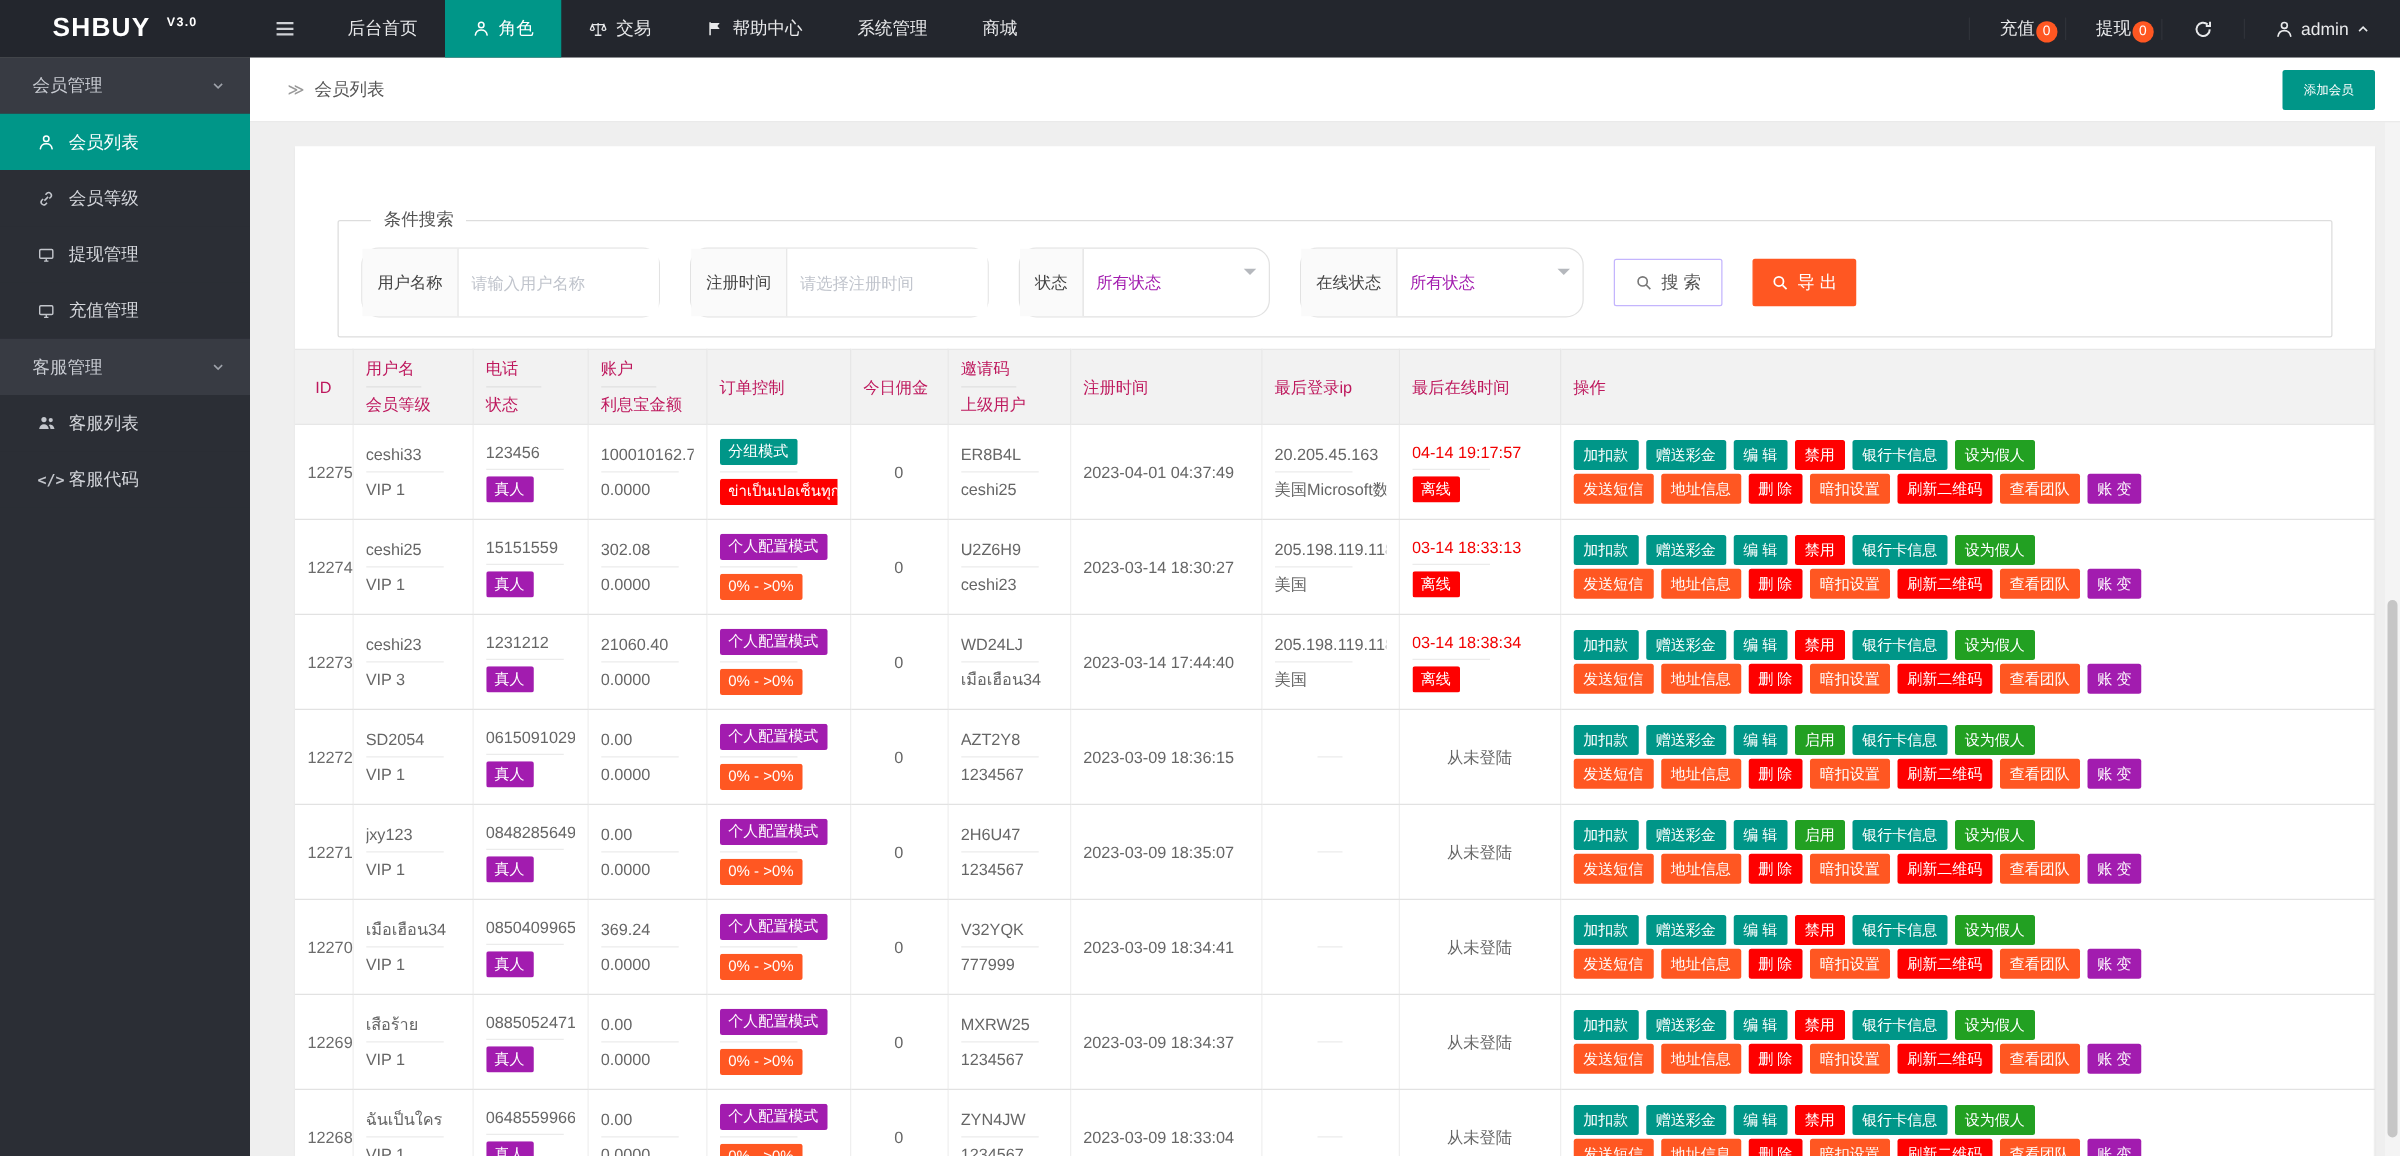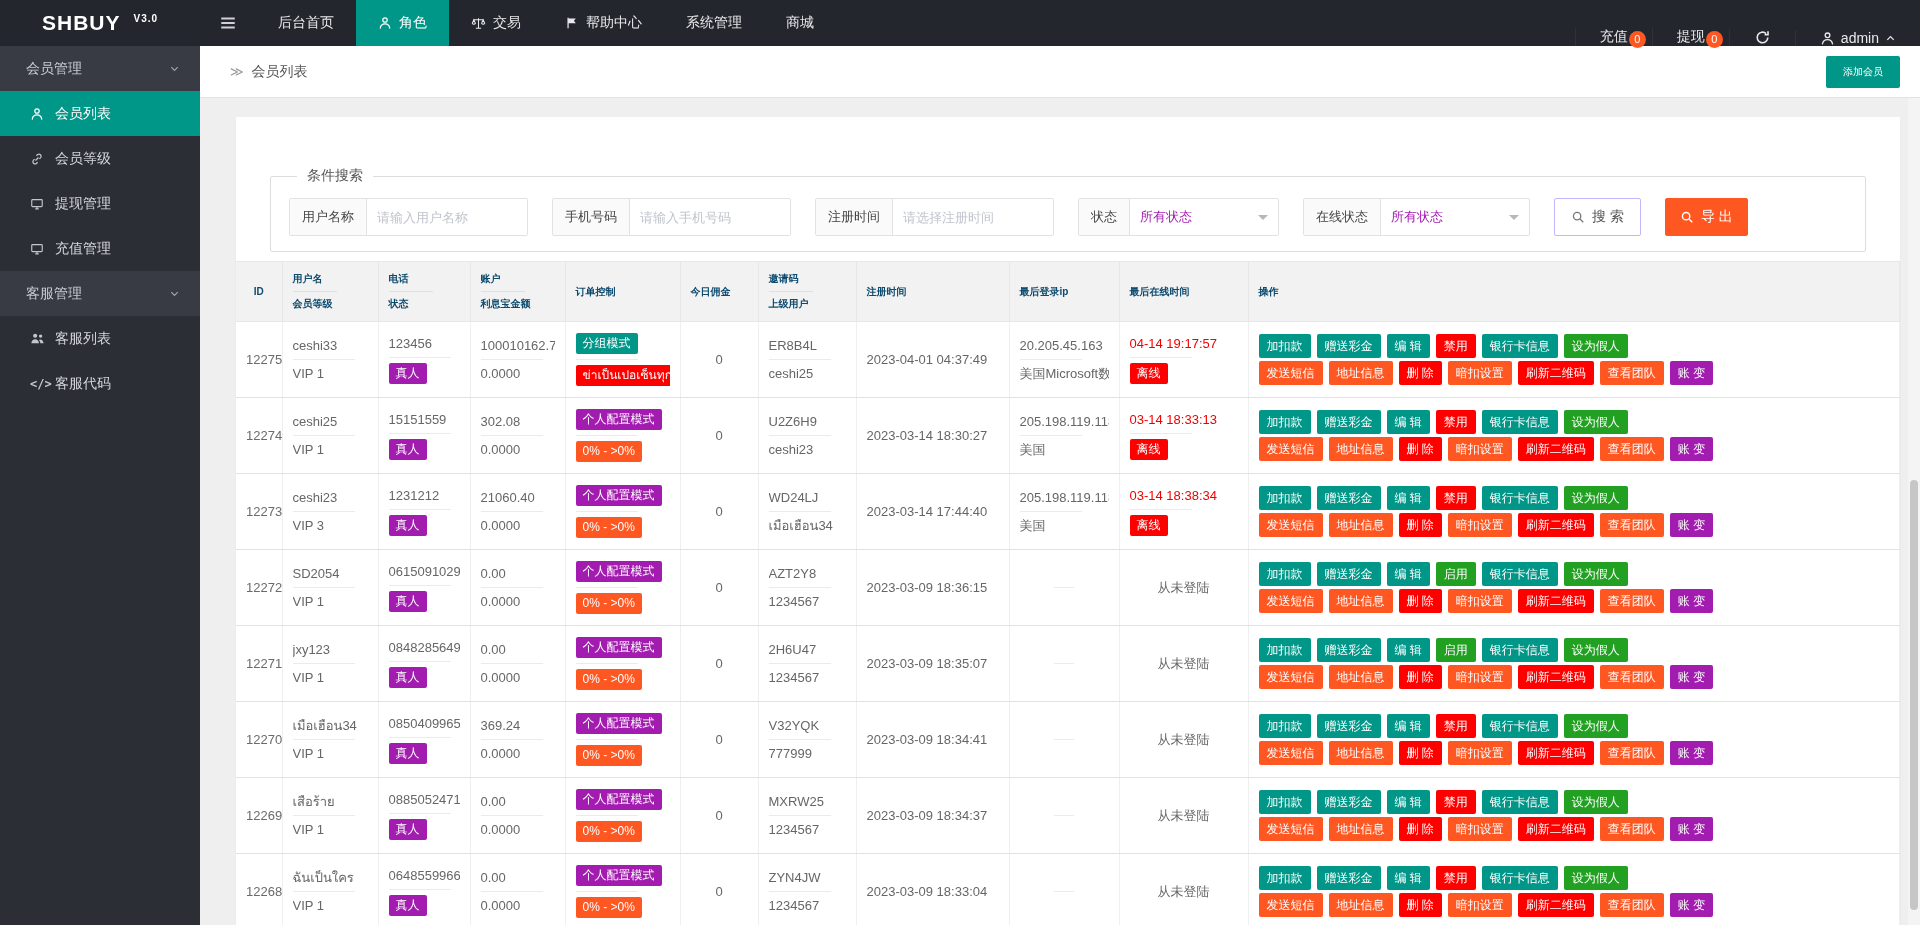--- a/index.html
+++ b/index.html
@@ -8,21 +8,21 @@
 
   
   .topbar { position:absolute; left:0; top:0; width:1920px; height:46px; background:#23262d; color:#e8e9eb; display:flex; align-items:stretch; z-index:10; }
   .logo { width:200px; display:flex; align-items:center; justify-content:center; color:#fff; font-size:21px; font-weight:bold; letter-spacing:1px; }
   .logo sup { font-size:10px; font-weight:bold; margin-left:13px; transform:translateY(-5px); }
   .hamburger { width:56px; display:flex; align-items:center; justify-content:center; color:#cfd1d5; cursor:pointer; }
   .nav { display:flex; align-items:stretch; }
   .nav-item { display:flex; align-items:center; gap:7px; padding:0 22px; font-size:14px; cursor:pointer; color:#e8e9eb; }
   .nav-item.active { background:#009688; color:#fff; }
   .nav-item .icon { color:inherit; }
-  .topbar-right { margin-left:auto; display:flex; align-items:flex-end; }
+  .topbar-right { margin-left:auto; display:flex; align-items:center; }
   .top-action { position:relative; display:flex; align-items:center; gap:6px; padding:0 24px; font-size:14px; cursor:pointer; border-left:1px solid rgba(255,255,255,.06); }
   .count-badge { position:absolute; top:3px; right:6px; min-width:17px; height:17px; line-height:17px; border-radius:9px; background:#ff5722; color:#fff; font-size:11px; text-align:center; padding:0 4px; }
 
   
   .sidebar { position:absolute; left:0; top:46px; width:200px; height:879px; background:#2b2e35; z-index:9; }
   .side-group { height:45px; display:flex; align-items:center; justify-content:space-between; padding:0 20px 0 26px; background:#383b43; color:#c8cbd2; font-size:14px; cursor:pointer; }
   .side-group .icon { color:#9ea2aa; }
   .side-item { height:45px; display:flex; align-items:center; gap:10px; padding:0 0 0 30px; color:#d5d7dc; font-size:14px; cursor:pointer; background:#2b2e35; }
   .side-item.active { background:#009688; color:#fff; }
   .side-item .icon { width:15px; color:#c3c6cc; }
@@ -35,33 +35,33 @@
   .crumb-title { color:#555; font-size:14px; }
   .add-member-btn { margin-left:auto; background:#009688; color:#fff; border:none; font-size:10px; padding:9px 17px; border-radius:2px; cursor:pointer; }
 
   
   .main { position:absolute; left:200px; top:98px; width:1720px; height:827px; background:#efefef; overflow:hidden; }
   .card { margin:19px 20px 0 36px; background:#fff; min-height:900px; box-shadow:0 1px 2px rgba(0,0,0,.05); }
 
   fieldset.search-fieldset { margin:2px 34px; border:1px solid #ddd; border-radius:2px; padding:11px 18px 15px; position:relative; top:50px; }
   fieldset.search-fieldset legend { font-size:14px; color:#555; padding:0 10px; margin-left:8px; }
   .filters { display:flex; align-items:center; gap:24px; margin-top:2px; }
-  .fgroup { display:flex; align-items:stretch; border:1px solid #e2e2e2; border-radius:2px; height:38px; background:#fff; }
+  .fgroup { display:flex; align-items:stretch; border:1px solid #e2e2e2; border-radius:14px; height:56px; background:#fff; }
   .fgroup .flabel { display:flex; align-items:center; padding:0 12px; background:#fafafa; border-right:1px solid #e2e2e2; color:#444; font-size:13px; white-space:nowrap; }
   .fgroup input { border:none; outline:none; width:160px; padding:0 10px; font-size:13px; color:#333; font-family:inherit; }
   .fgroup input::placeholder { color:#c0c4cc; }
   .fselect { position:relative; width:148px; display:flex; align-items:center; padding:0 26px 0 10px; font-size:13px; color:#a21caf; cursor:pointer; }
   .fselect .caret { position:absolute; right:10px; top:16px; width:0; height:0; border:5px solid transparent; border-top-color:#b5b8bd; }
   .search-btn { display:flex; align-items:center; gap:7px; height:38px; padding:0 16px; background:#fff; border:1px solid #c4b5fd; border-radius:2px; color:#555; font-size:14px; cursor:pointer; }
   .search-btn .icon { color:#777; }
   .export-btn { display:flex; align-items:center; gap:7px; height:38px; padding:0 14px; background:#ff5722; border:1px solid #ff5722; border-radius:2px; color:#fff; font-size:14px; cursor:pointer; }
 
   
   table.member-table { width:100%; border-collapse:collapse; table-layout:fixed; margin-top:59px; }
-  .member-table th { background:#f2f2f2; border:1px solid #e7e7e7; border-left:none; height:60px; font-weight:bold; font-size:10px; color:#0c4a6e; text-align:left; padding:6px 10px; vertical-align:middle; }
+  .member-table th { background:#f2f2f2; border:1px solid #e7e7e7; border-left:none; height:60px; font-weight:normal; font-size:13px; color:#be185d; text-align:left; padding:6px 10px; vertical-align:middle; }
   .member-table th:first-child { text-align:center; }
   .member-table td { border-bottom:1px solid #e2e2e2; border-right:1px solid #efefef; font-size:13px; color:#666; padding:9px 10px; vertical-align:middle; height:69px; background:#fff; }
   .member-table td:first-child { text-align:center; color:#6b6b6b; }
   .stack .v { display:block; line-height:17px; white-space:nowrap; overflow:hidden; }
   .stack .divider { height:1px; background:#ebebeb; width:62px; margin:5px 0; }
   .stack .divider.short { width:20px; margin:6px auto; }
   th .divider { height:1px; background:#e0e0e0; width:44px; margin:5px 0; }
   .badge { display:inline-block; padding:3px 7px; border-radius:2px; color:#fff; font-size:12px; line-height:15px; white-space:nowrap; }
   .bg-teal { background:#009688; } .bg-blue { background:#a21caf; } .bg-orange { background:#ff5722; }
   .bg-red { background:#fe0000; } .bg-green { background:#22a022; }
@@ -239,24 +239,20 @@
   <div class="card">
 
     <fieldset class="search-fieldset">
       <legend>条件搜索</legend>
       <div class="filters">
         <div class="fgroup">
           <span class="flabel">用户名称</span>
           <input type="text" placeholder="请输入用户名称" style="">
         </div>
         <div class="fgroup">
-          <span class="flabel">手机号码</span>
-          <input type="text" placeholder="请输入手机号码" style="">
-        </div>
-        <div class="fgroup">
           <span class="flabel">注册时间</span>
           <input type="text" placeholder="请选择注册时间" style="">
         </div>
         <div class="fgroup">
           <span class="flabel">状态</span>
           <div class="fselect">
             <span>所有状态</span>
             <span class="caret"></span>
           </div>
         </div>

